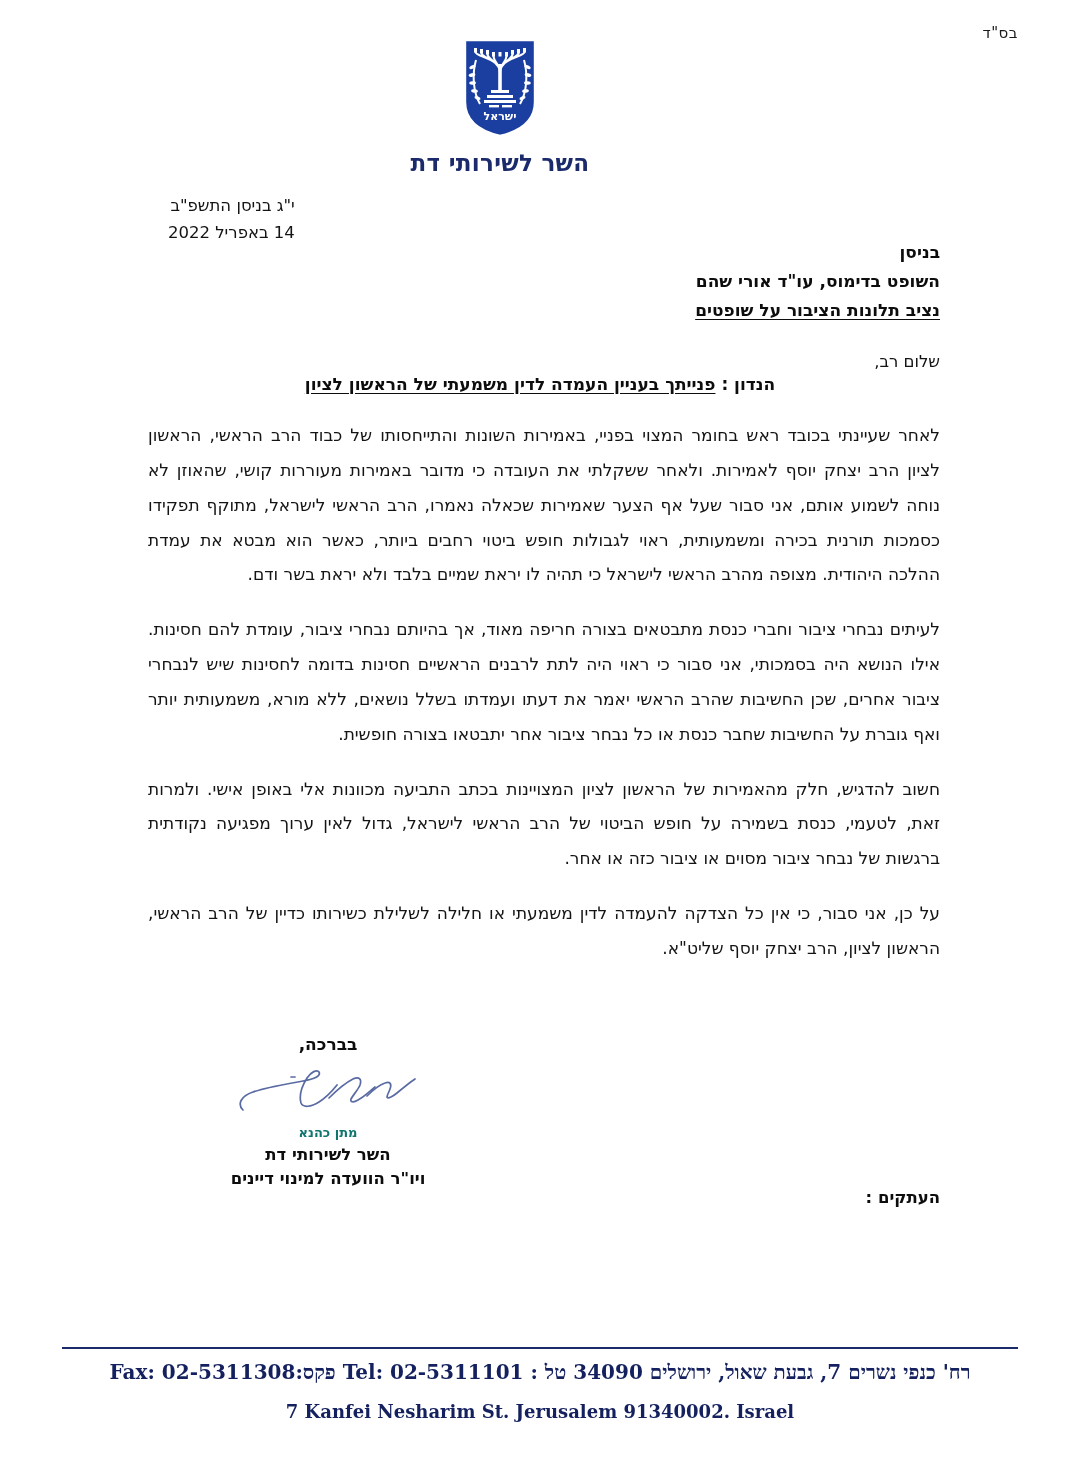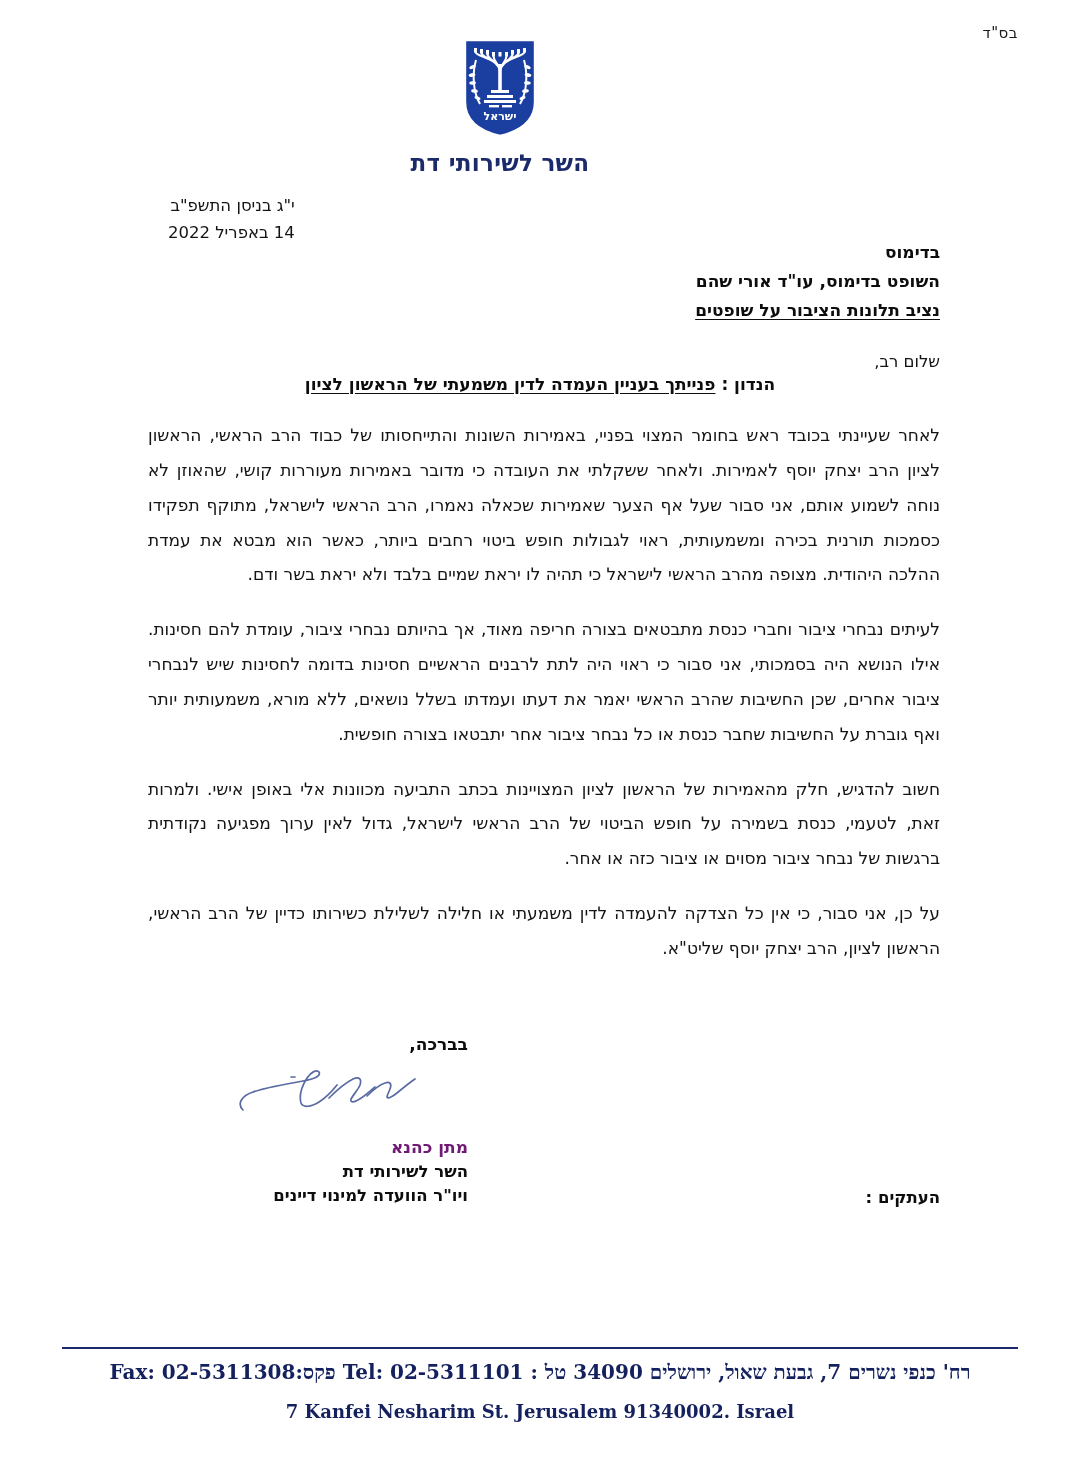--- a/index.html
+++ b/index.html
@@ -132,39 +132,40 @@
     margin: 0 0 20px 0;
   }
   .body p:last-child { margin-bottom: 8px; }
 
   
   .sign-block {
     position: absolute;
     top: 1034px;
     right: 612px;
     width: 280px;
+    text-align: center;
     direction: rtl;
   }
   .sign-closing {
     font-size: 17px;
     font-weight: bold;
     color: #0d0d0d;
   }
   .signature-svg {
     display: block;
     margin: 6px auto 2px auto;
     width: 190px;
     height: 62px;
   }
   .sign-name {
-    font-size: 17px;
+    font-size: 13px;
     font-weight: bold;
     line-height: 1.45;
-    color: #701a75;
-    margin-top: 13px;
+    color: #0f766e;
+    margin-top: 2px;
   }
   .sign-role,
   .sign-role2 {
     font-size: 16.5px;
     font-weight: bold;
     line-height: 1.45;
     color: #0d0d0d;
   }
 
   
@@ -277,21 +278,21 @@
     </svg>
     <div class="ministry-title">השר לשירותי דת</div>
   </div>
 
   <div class="date-block">
     <div>י"ג בניסן התשפ"ב</div>
     <div>14 באפריל 2022</div>
   </div>
 
   <div class="addressee">
-    <div>בדימוס</div>
+    <div>בניסן</div>
     <div>השופט בדימוס, עו"ד אורי שהם</div>
     <div class="underlined">נציב תלונות הציבור על שופטים</div>
   </div>
 
   <div class="greeting">שלום רב,</div>
 
   <div class="subject">
     <span class="subject-label">הנדון : </span><span class="subject-text">פנייתך בעניין העמדה לדין משמעתי של הראשון לציון</span>
   </div>
 

